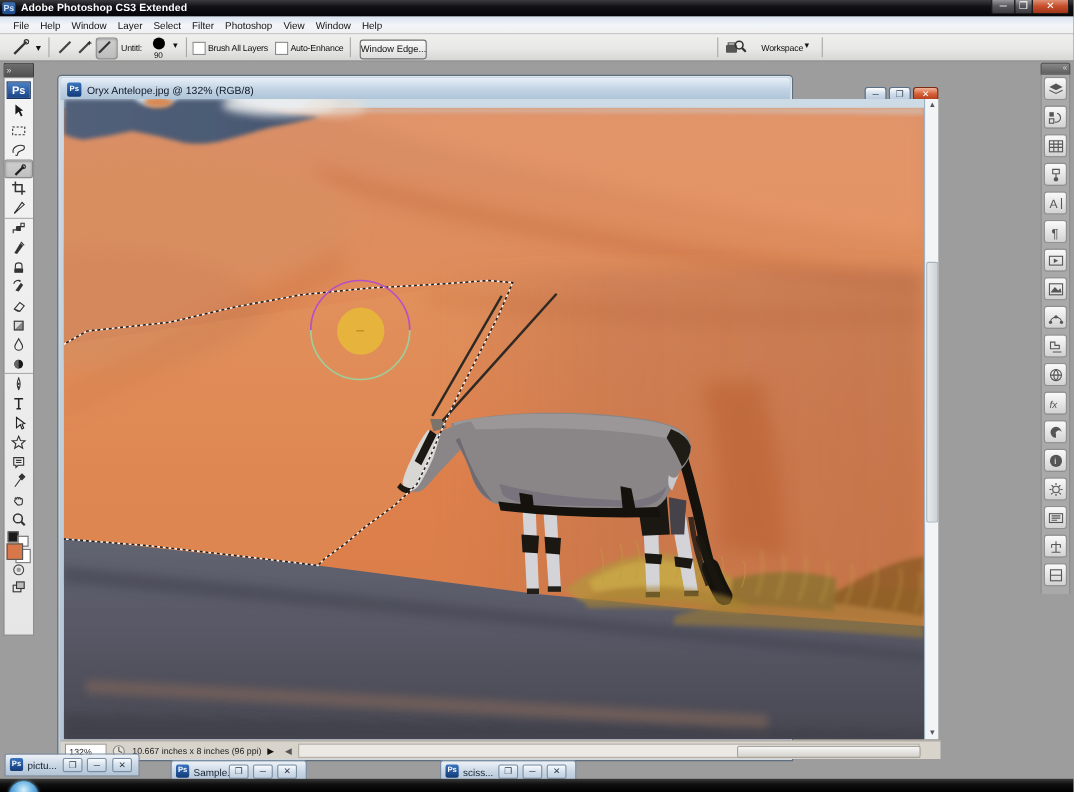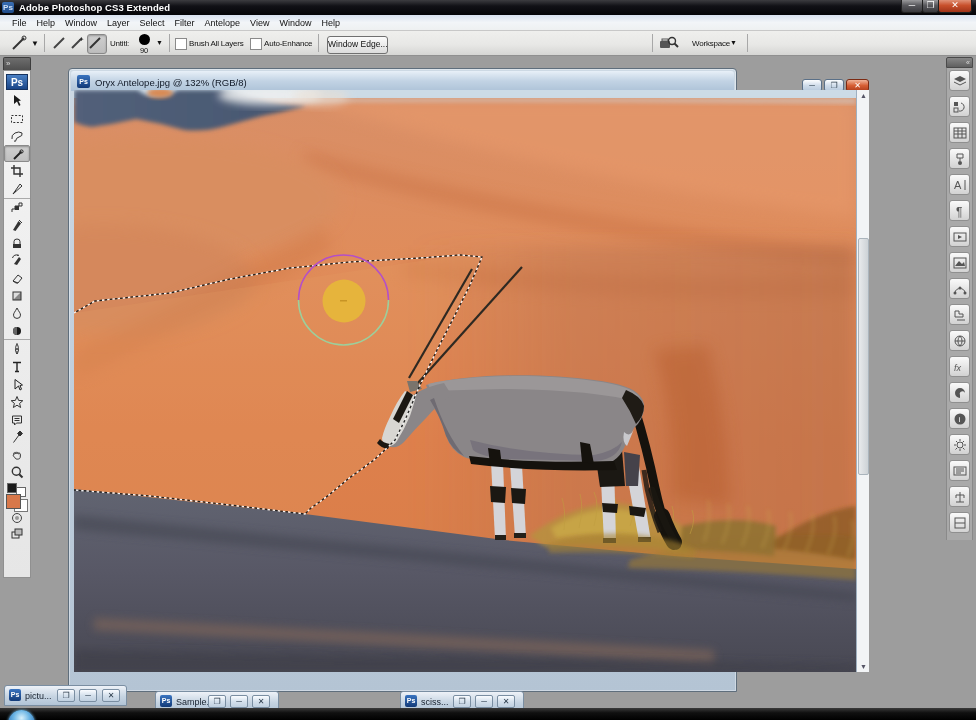--- a/index.html
+++ b/index.html
@@ -38,21 +38,21 @@
 .tool{width:26px;height:17.6px;position:relative;}
 .tool svg{position:absolute;left:6px;top:2px;}
 .tsel{border:1px solid #8a8a8a;border-radius:2px;background:linear-gradient(#cfcfcf,#c0c0c0);box-shadow:inset 0 1px 2px rgba(0,0,0,.3);box-sizing:border-box;}
 #rightdock{position:absolute;left:946px;top:57px;width:27px;}
 #rdhead{height:11px;background:linear-gradient(#888,#5f5f5f);border:1px solid #4a4a4a;box-sizing:border-box;
  color:#ddd;font-size:7px;text-align:right;line-height:10px;padding-right:2px;border-radius:2px 2px 0 0;}
 .dockbg{background:#a9a9a9;border-left:1px solid #8a8a8a;border-right:1px solid #8a8a8a;padding:2px 2px;}
 .dbtn{width:21px;height:21px;margin:0 auto 5px auto;box-sizing:border-box;border:1px solid #8f8f8f;border-radius:3px;
  background:linear-gradient(#fafafa,#d2d2d2);position:relative;}
 .dbtn svg{position:absolute;left:3px;top:3px;}
-#docwin{position:absolute;left:68px;top:68px;width:669px;height:624px;
+#docwin{position:absolute;left:52px;top:68px;width:669px;height:624px;
  background:linear-gradient(#cdd9e4,#b4c4d4);border:1px solid #5f6e7c;border-radius:4px 4px 0 0;box-sizing:border-box;
  box-shadow:0 0 0 1px rgba(255,255,255,.35) inset;}
 #doctitle{position:absolute;left:2px;top:2px;right:2px;height:20px;
  background:linear-gradient(#e8f0f8,#c2d3e4 50%,#aec3d8);border-radius:3px 3px 0 0;}
 #dicon{position:absolute;left:6px;top:4px;width:13px;height:13px;background:linear-gradient(#3a74c0,#123a78);
  border-radius:2px;color:#fff;font-size:7px;font-weight:bold;text-align:center;line-height:13px;}
 #dtext{position:absolute;left:24px;top:6px;font-size:9.5px;color:#101826;}
 .dwb{position:absolute;top:8px;height:13px;border-radius:3px;border:1px solid #5a7088;box-sizing:border-box;}
 #dmin{left:731px;width:20px;background:linear-gradient(#fdfeff,#cfdcea 50%,#b6c9dc);}
 #dmax{left:753px;width:20px;background:linear-gradient(#fdfeff,#cfdcea 50%,#b6c9dc);}
@@ -92,21 +92,21 @@
       <span class="wg">✕</span>
     </div>
 </div>
 <div id="menubar">
  <span style="margin-left:7px">File</span>
     <span>Help</span>
     <span>Window</span>
     <span>Layer</span>
     <span>Select</span>
     <span>Filter</span>
-    <span>Antelope</span>
+    <span>Photoshop</span>
     <span>View</span>
     <span>Window</span>
     <span>Help</span>
 </div>
 <div id="optionsbar">
  <svg class="obtn" style="left:10px" width="20" height="18">
       <line x1="3" y1="15" x2="14" y2="4" stroke="#333" stroke-width="2"></line>
       <circle cx="14" cy="4" r="2" fill="none" stroke="#333"></circle>
     </svg>
  <div class="olab" style="left:31px;top:8px;font-size:8px">▼</div>
@@ -583,20 +583,33 @@
     <path d="M224.5 210 A45 45 0 0 1 314.5 210" fill="none" stroke="#b44fc8" stroke-width="1.5"></path>
     <circle cx="270" cy="211" r="21.5" fill="#e6b43c"></circle>
     <rect x="266" y="210" width="7" height="1.5" fill="#c79425"></rect>
   </g>
  </svg>
  <div id="vscroll">
   <div class="sarr" style="top:0">▲</div>
   <div id="vthumb"></div>
   <div class="sarr" style="bottom:0">▼</div>
  </div>
+ <div id="statusbar">
+  <div class="sbox" style="left:4px;width:38px">132%</div>
+  <svg style="position:absolute;left:47px;top:3px" width="12" height="12">
+        <circle cx="6" cy="6" r="5" fill="#e8e4dc" stroke="#888"></circle>
+        <path d="M6 6 L6 2 M6 6 L9 7" stroke="#555"></path>
+      </svg>
+  <div class="sbox" style="left:60px;width:128px;border:none;background:none;text-align:center">10.667 inches x 8 inches (96 ppi)</div>
+  <div style="position:absolute;left:188px;top:4px;font-size:8px;color:#111">▶</div>
+      <div style="position:absolute;left:204px;top:4px;font-size:8px;color:#555">◀</div>
+  <div id="hscroll">
+        <div id="hthumb"></div>
+      </div>
+ </div>
 </div>
 <div class="miniwin" style="left:4px;top:685px;width:123px">
  <div class="mico">Ps</div>
     <div class="mtext">pictu...</div>
  <div class="mbtn" style="left:52px">❐</div>
     <div class="mbtn" style="left:74px">─</div>
     <div class="mbtn" style="left:97px">✕</div>
 </div>
 <div class="miniwin" style="left:155px;top:691px;width:124px">
  <div class="mico">Ps</div>

